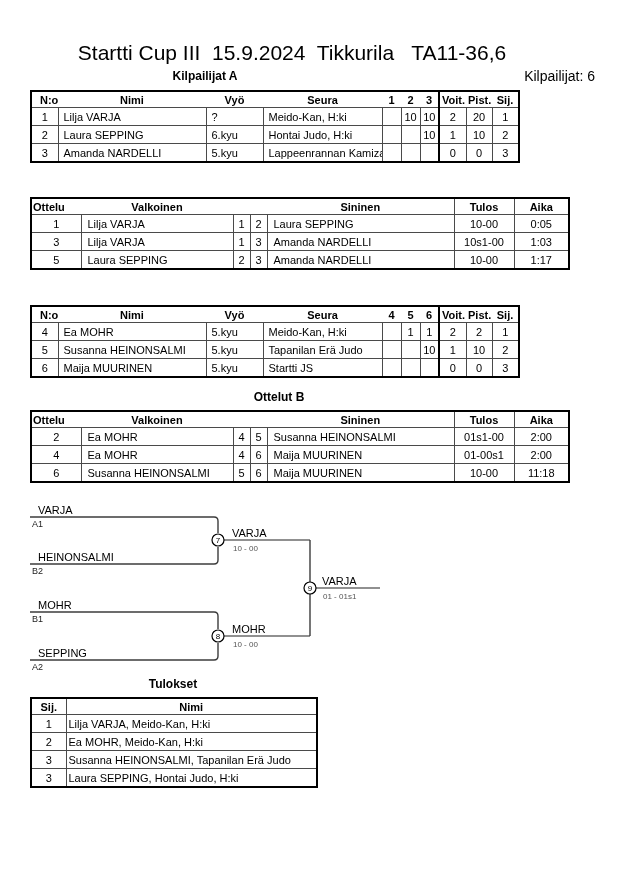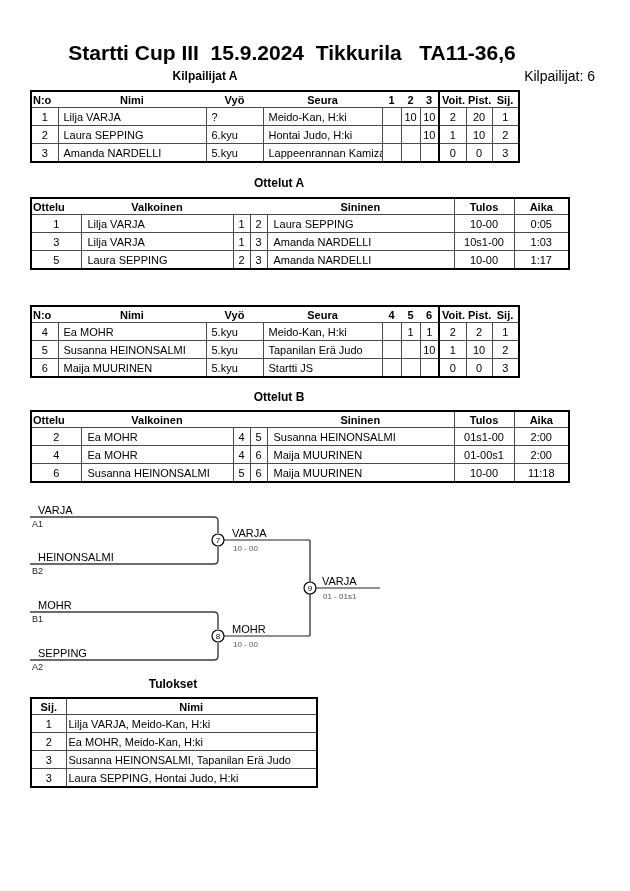--- a/index.html
+++ b/index.html
@@ -3,41 +3,41 @@
 <meta charset="utf-8">
 <style>
   html,body { margin:0; padding:0; background:#e8e8e8; }
   .page {
     position:relative; width:630px; height:891px; margin:0 auto;
     background:#ffffff; overflow:hidden;
     font-family:"Liberation Sans","DejaVu Sans",sans-serif; color:#000;
   }
   .title {
     position:absolute; top:41px; left:0; width:584px;
-    text-align:center; font-size:21px; font-weight:bold; white-space:pre;
+    text-align:center; font-size:21px; font-weight:normal; white-space:pre;
   }
   .count-label { position:absolute; top:68px; right:35px; font-size:14px; }
   .caption {
     position:absolute; font-size:12px; font-weight:bold; text-align:center;
   }
   table.grid {
     position:absolute; border-collapse:collapse; table-layout:fixed;
     border:2px solid #000; background:#fff; font-size:11px;
   }
   .grid th {
     font-weight:bold; height:15px; padding:0 2px;
     border:none; border-bottom:1px solid #4a4a4a;
     overflow:hidden; white-space:nowrap; text-align:center;
   }
   .grid td {
     height:17px; padding:0 2px; border:1px solid #4a4a4a;
     overflow:hidden; white-space:nowrap; text-align:center;
   }
   
-  .t-kilp th:first-child { text-align:left; padding-left:1px; }
+  .t-kilp th:first-child { text-align:left; padding-left:8px; }
   .t-kilp td:nth-child(2), .t-kilp td:nth-child(3), .t-kilp td:nth-child(4)
     { text-align:left; padding-left:5px; }
   .t-kilp th:nth-child(8), .t-kilp td:nth-child(8) { border-left:2px solid #000; }
   
   .t-ott th:first-child { text-align:left; padding-left:1px; }
   .t-ott td:nth-child(2), .t-ott td:nth-child(5)
     { text-align:left; padding-left:6px; }
   .t-ott th:nth-child(6), .t-ott th:nth-child(7)
     { border-left:1px solid #4a4a4a; }
   
@@ -123,21 +123,20 @@
           <td></td>
           <td></td>
           <td></td>
           <td>0</td>
           <td>0</td>
           <td>3</td>
         </tr>
       </tbody>
     </table>
 
-  <div class="caption" style="left:30px; top:176px; width:498px;">Ottelut A</div>
   <table class="grid t-ott" style="left:30px; top:197px; width:538px;">
     <colgroup>
       <col style="width:50px">
         <col style="width:152px">
         <col style="width:17px">
         <col style="width:17px">
       <col style="width:187px">
         <col style="width:60px">
         <col style="width:55px">
     </colgroup>

